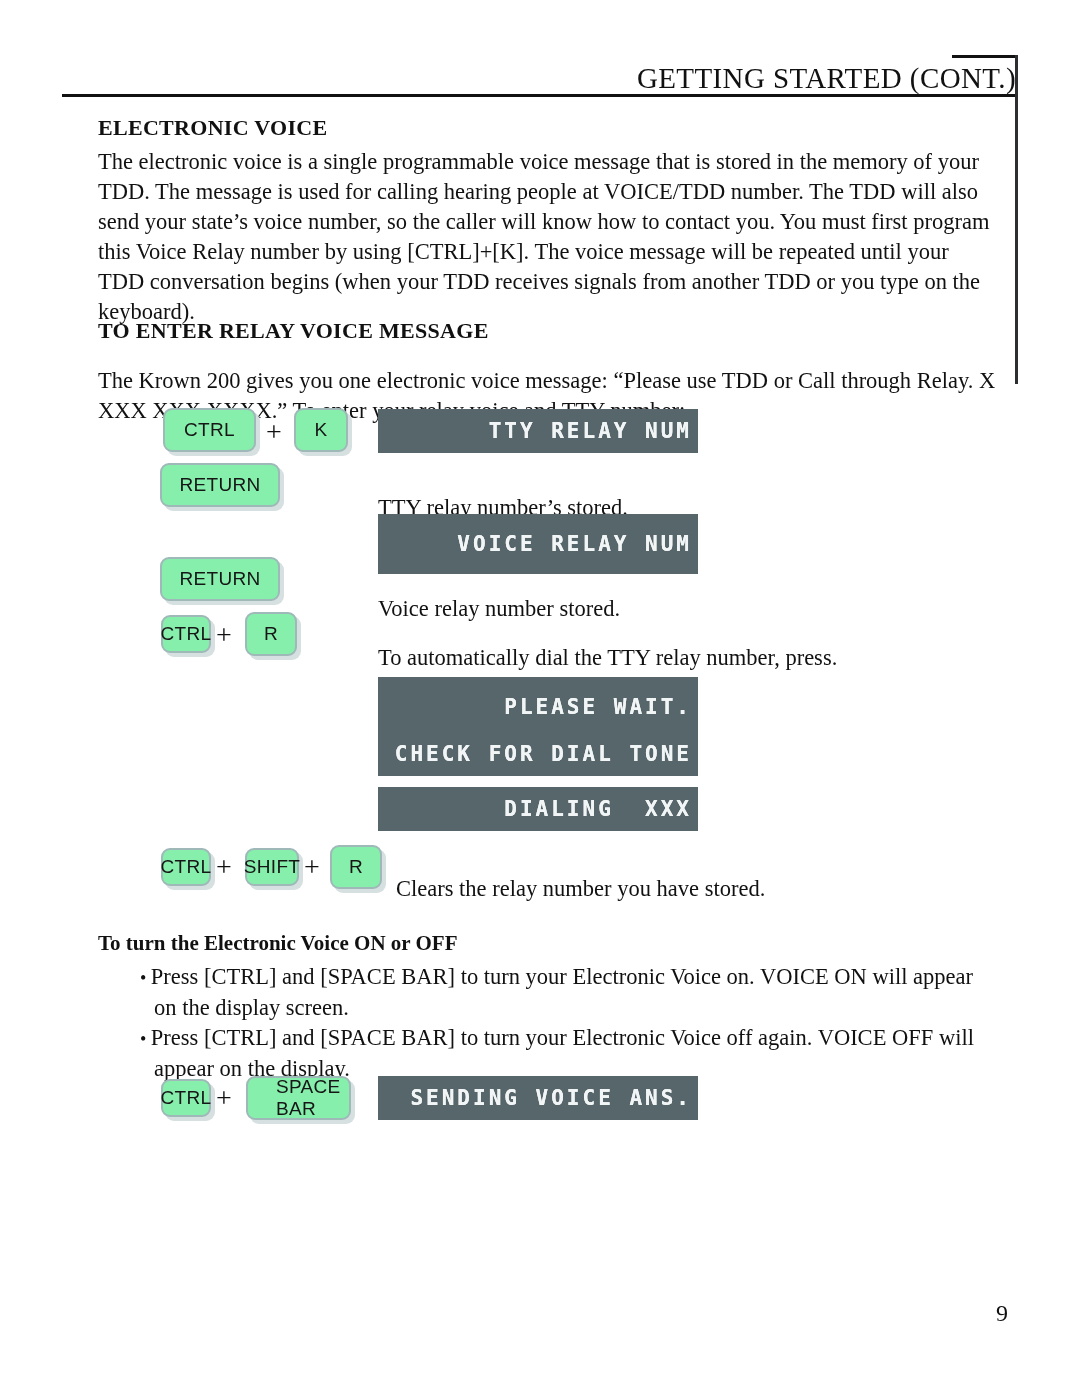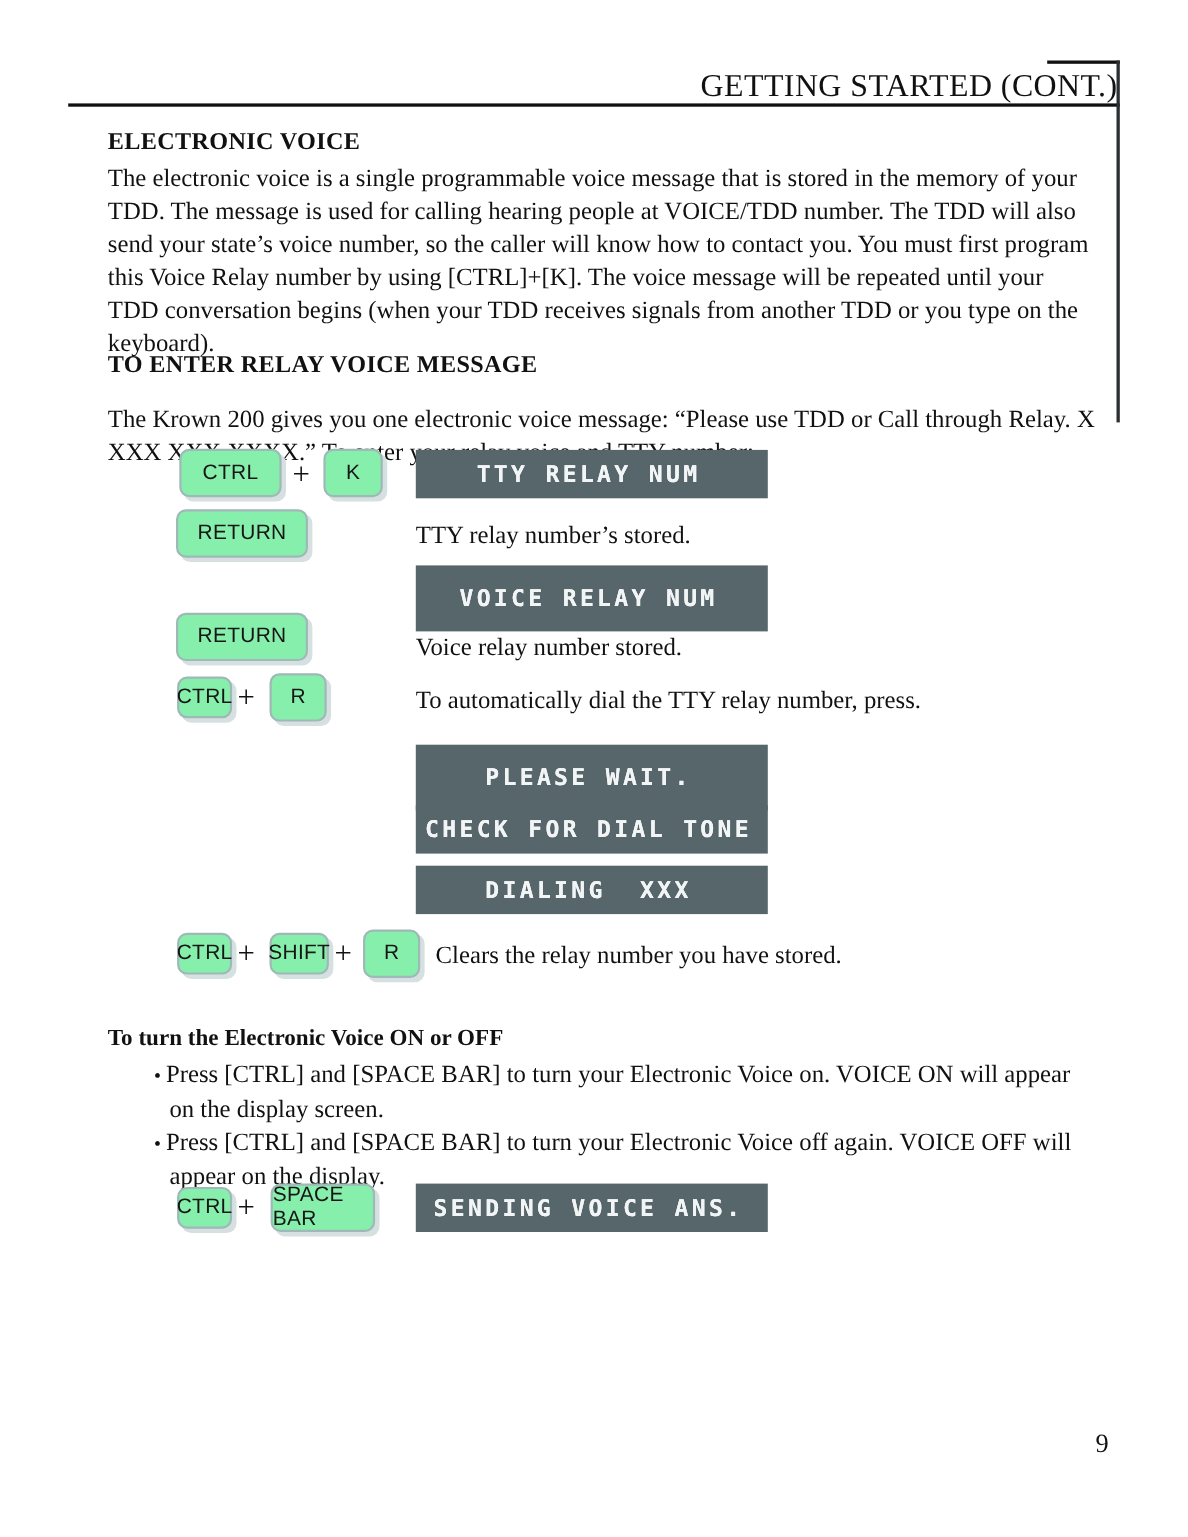--- a/index.html
+++ b/index.html
@@ -127,21 +127,21 @@
     line-height: 1;
   }
 
   
   .lcd {
     position: absolute;
     box-sizing: border-box;
     background: #57666b;
     display: flex;
     align-items: center;
-    justify-content: center;
+    justify-content: flex-end;
     padding-right: 6px;
     overflow: hidden;
   }
   .lcd-text {
     font-family: "DejaVu Sans Mono", monospace;
     font-weight: bold;
     font-size: 21px;
     letter-spacing: 3px;
     color: #f2f5f5;
     white-space: pre;
@@ -158,20 +158,21 @@
     background-clip: text;
   }
 
   
   .caption {
     position: absolute;
     font-family: "Liberation Serif", serif;
     font-size: 22.5px;
     color: #111;
     white-space: nowrap;
+    margin-top: 21px;
   }
 
   
   .page-number {
     position: absolute;
     right: 72px;
     top: 1300px;
     font-family: "Liberation Serif", serif;
     font-size: 24px;
     color: #111;
@@ -243,19 +244,19 @@
   <h3 class="sub-head">To turn the Electronic Voice ON or OFF</h3>
   <ul class="bullet-list" style="margin-top:6px;">
     <li>Press [CTRL] and [SPACE BAR] to turn your Electronic Voice on. VOICE ON will appear on the display screen.</li>
     <li>Press [CTRL] and [SPACE BAR] to turn your Electronic Voice off again. VOICE OFF will appear on the display.</li>
   </ul>
 </div>
 
 <div>
   <div class="keycap" style="left:161px; top:1079px; width:50px; height:38px;">CTRL</div>
   <div class="plus" style="left:216px; top:1084px;">+</div>
-  <div class="keycap" style="left:246px; top:1076px; width:95px; height:44px;">SPACE BAR</div>
+  <div class="keycap" style="left:246px; top:1076px; width:105px; height:44px;padding-left:28px;">SPACE BAR</div>
   <div class="lcd" style="left:378px; top:1076px; width:320px; height:44px;">
     <span class="lcd-text">SENDING VOICE ANS.</span>
   </div>
 </div>
 
 <div class="page-number">9</div>
 
 </body></html>

